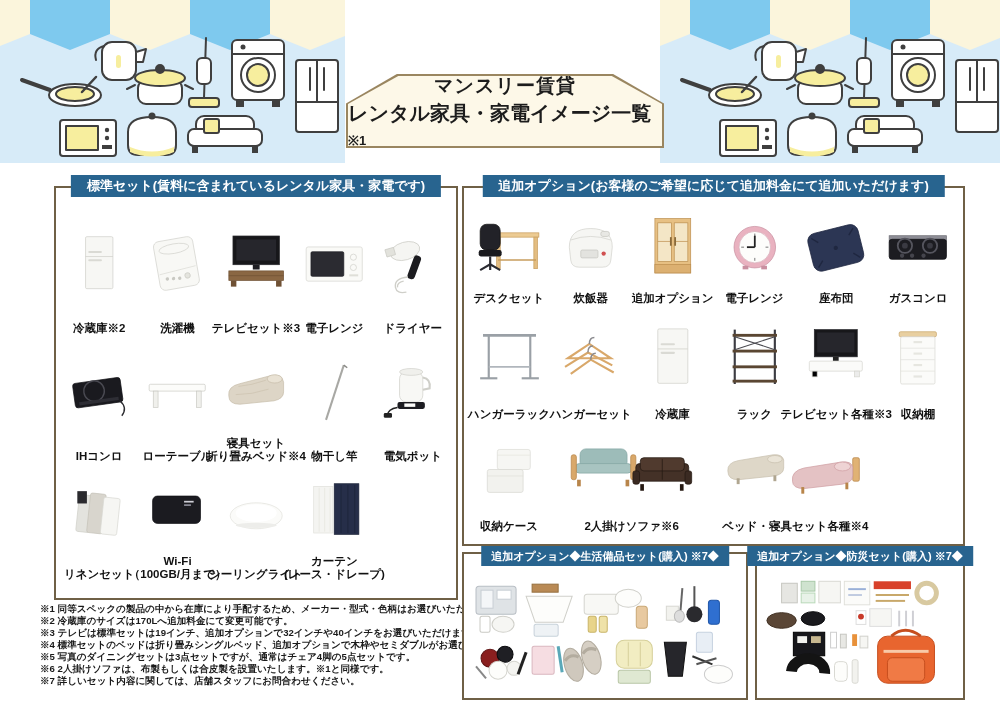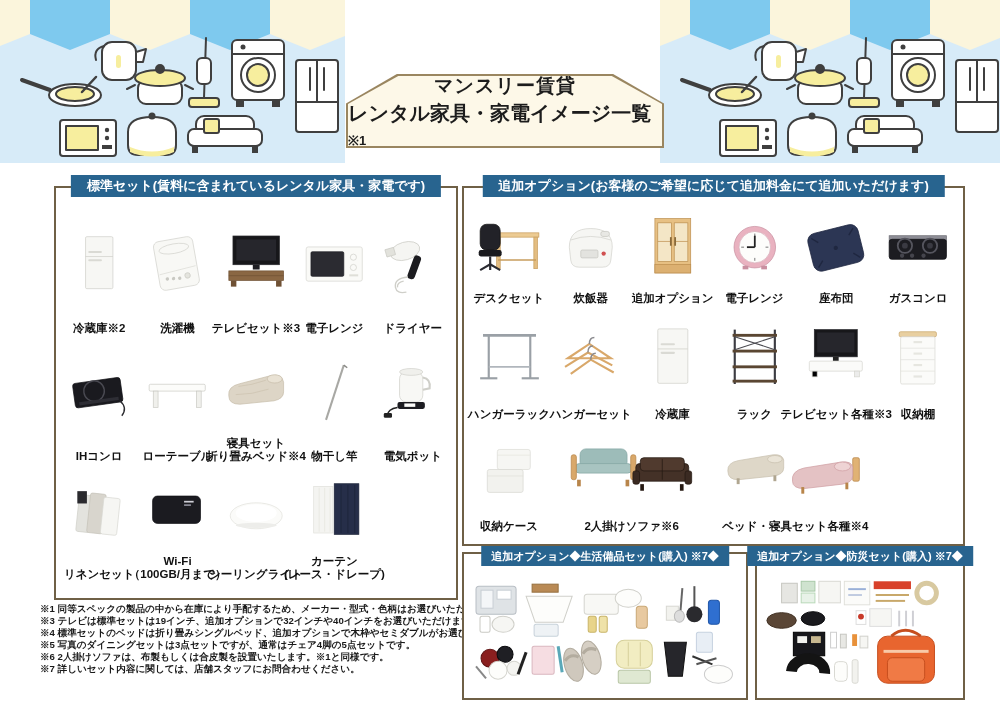--- a/index.html
+++ b/index.html
@@ -533,20 +533,21 @@
               <rect x="168" y="60" width="4" height="9" fill="#b8854a"></rect>
             </svg>
           </div>
           <div class="plabel">ベッド・寝具セット各種※4</div>
         </div>
       </div>
   </div>
 
   <div class="footnotes">
       <div class="footnote">※1 同等スペックの製品の中から在庫により手配するため、メーカー・型式・色柄はお選びいただけません</div>
+      <div class="footnote">※2 冷蔵庫のサイズは170Lへ追加料金にて変更可能です。</div>
       <div class="footnote">※3 テレビは標準セットは19インチ、追加オプションで32インチや40インチをお選びいただけます。</div>
       <div class="footnote">※4 標準セットのベッドは折り畳みシングルベッド、追加オプションで木枠やセミダブルがお選びいただけます。</div>
       <div class="footnote">※5 写真のダイニングセットは3点セットですが、通常はチェア4脚の5点セットです。</div>
       <div class="footnote">※6 2人掛けソファは、布製もしくは合皮製を設置いたします。※1と同様です。</div>
       <div class="footnote">※7 詳しいセット内容に関しては、店舗スタッフにお問合わせください。</div>
     </div>
 
   <div class="box life-box">
     <div class="mini-header">追加オプション◆生活備品セット(購入) ※7◆</div>
     <div class="collage">

